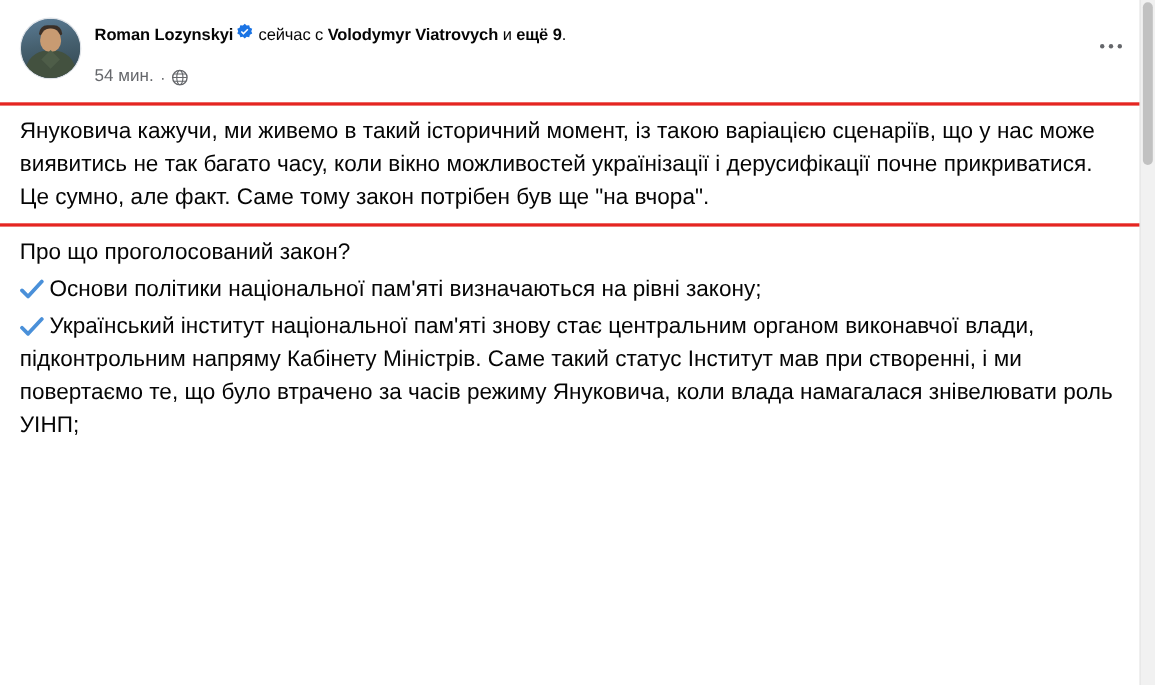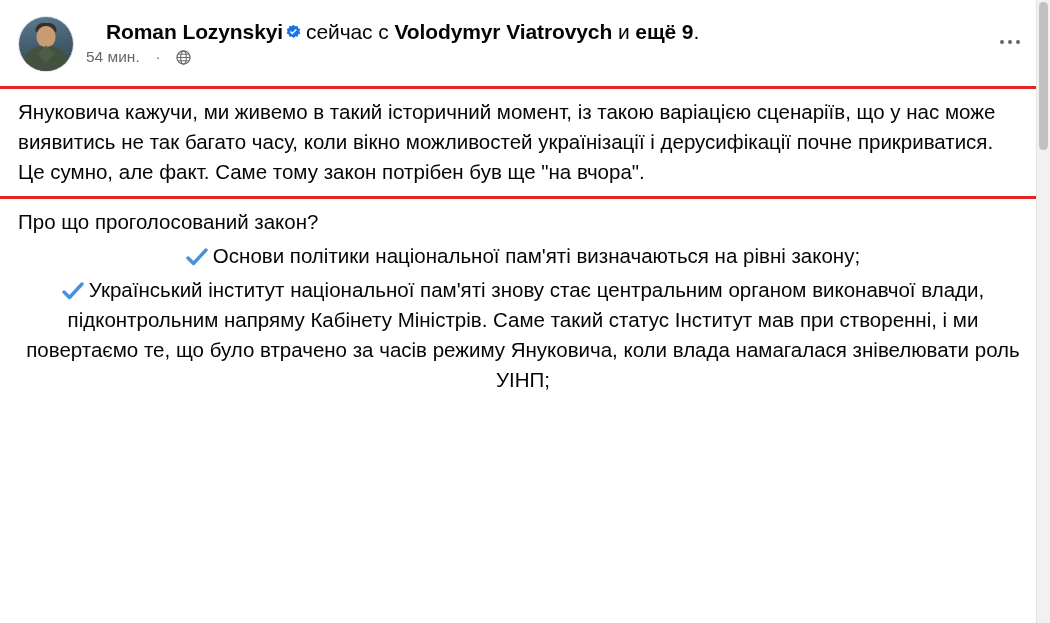--- a/index.html
+++ b/index.html
@@ -79,25 +79,24 @@
     height: 12px;
     background: #4e5d48;
   }
 
   .header-text {
     flex: 1 1 auto;
     min-width: 0;
     padding-top: 3px;
   }
   .byline {
-    font-size: 21px;
+    font-size: 15px;
     line-height: 26px;
     color: #050505;
     letter-spacing: -0.1px;
-    margin-left: 20px;
   }
   .byline .author,
   .byline .tagged,
   .byline .more-count {
     font-weight: bold;
     color: #050505;
     cursor: pointer;
   }
   .byline .plain {
     font-weight: normal;
@@ -106,22 +105,22 @@
   .verified-badge {
     display: inline-block;
     width: 17px;
     height: 17px;
     vertical-align: -2px;
     margin: 0 4px 0 2px;
   }
   .meta-row {
     display: flex;
     align-items: center;
-    gap: 16px;
-    margin-top: 3px;
+    gap: 6px;
+    margin-top: 16px;
     font-size: 15.5px;
     color: #65676b;
   }
   .meta-row .time {
     cursor: pointer;
   }
   .meta-dot {
     color: #65676b;
     font-size: 14px;
     line-height: 1;
@@ -181,21 +180,20 @@
     margin: 0;
   }
   .bullet-list {
     margin: 0;
     padding: 0;
     list-style: none;
   }
   .bullet-list li {
     margin: 0 0 4px 0;
     text-indent: 0;
-    text-align: center;
   }
   .check-icon {
     display: inline-block;
     width: 22px;
     height: 20px;
     vertical-align: -4px;
     margin-right: 5px;
   }
 
   

